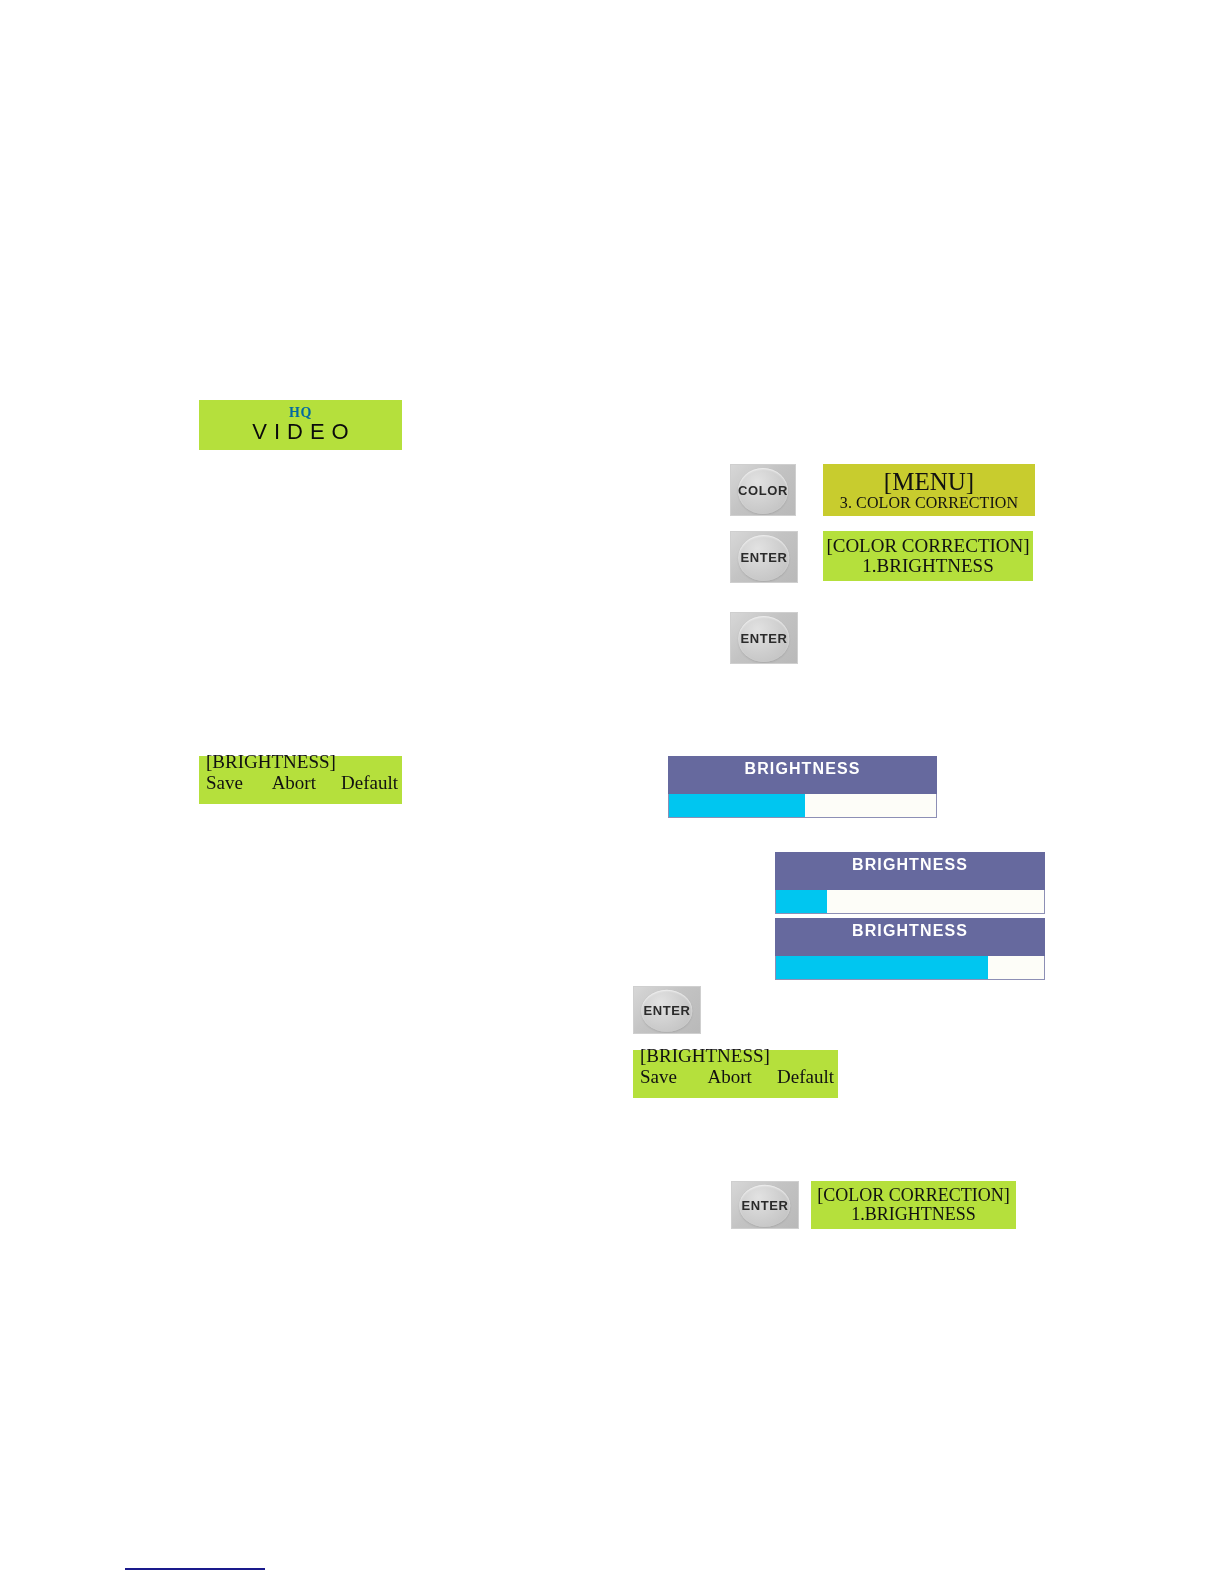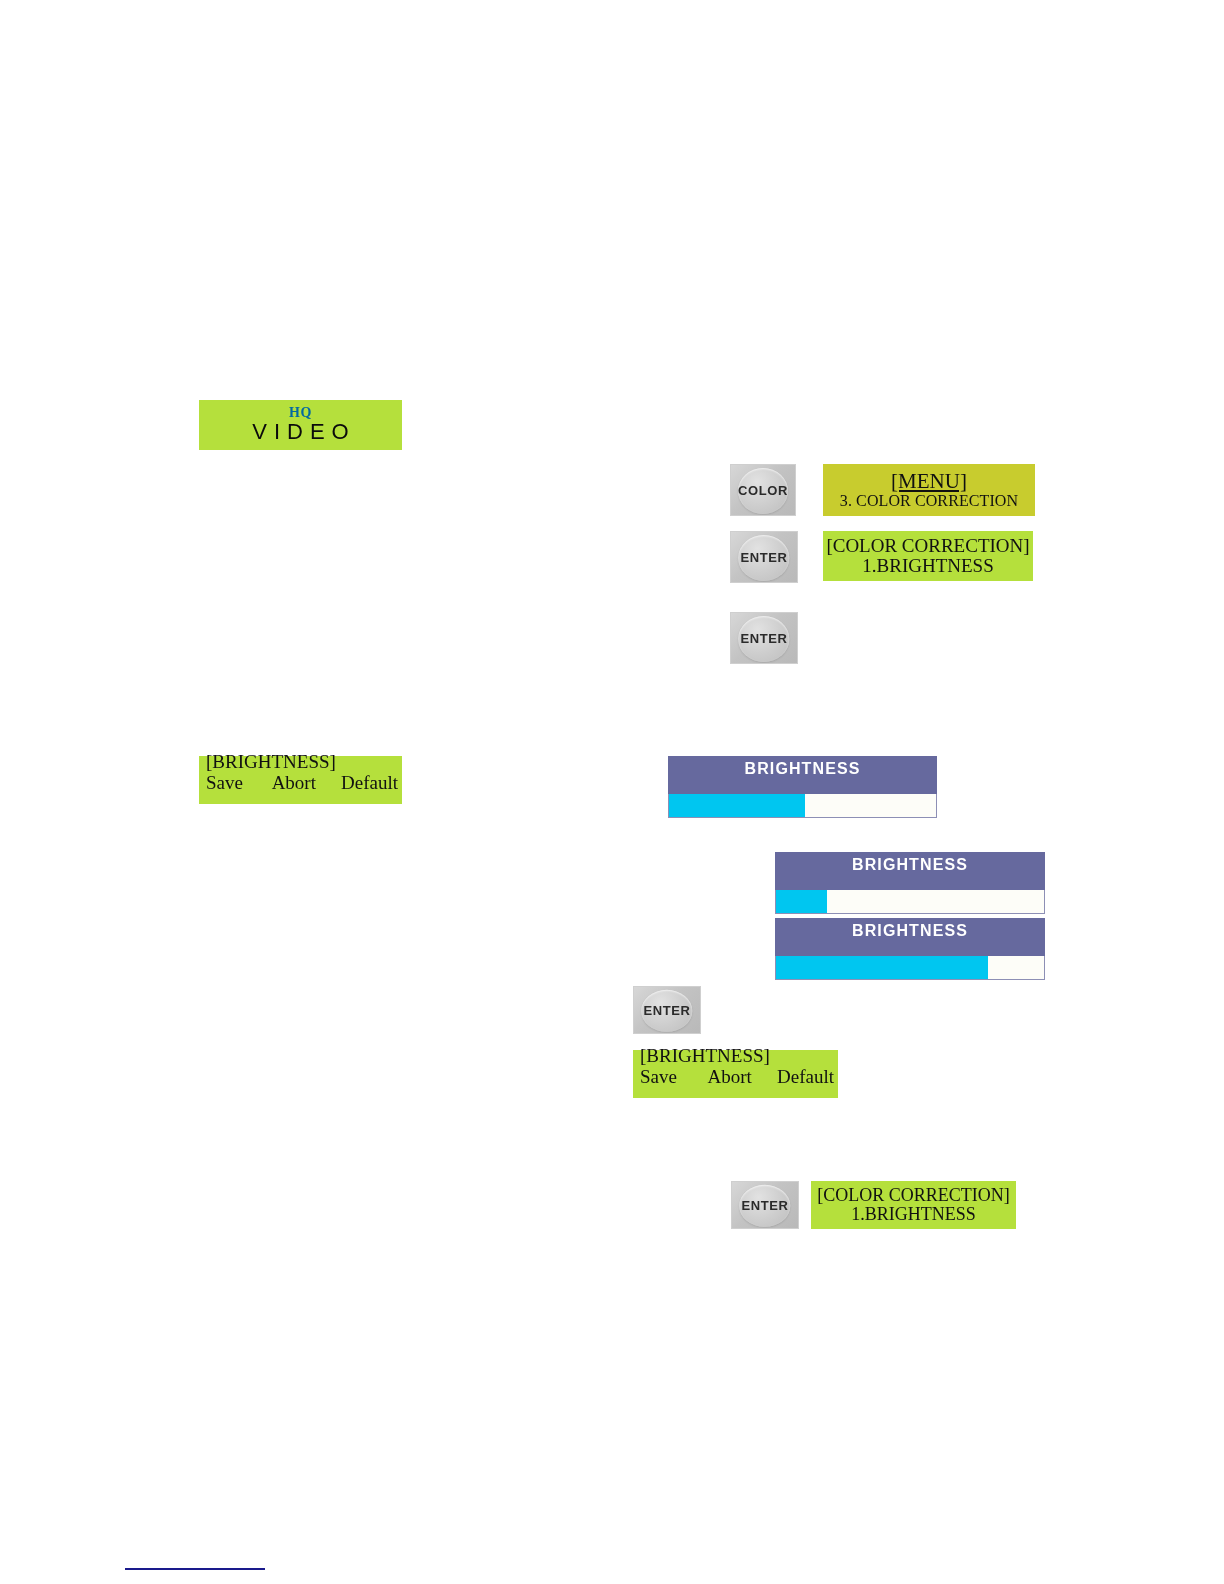--- a/index.html
+++ b/index.html
@@ -102,21 +102,21 @@
   }
   .osd.menu-panel {
     left: 823px; top: 464px;
     width: 212px; height: 52px;
     background: #c8cc2e;
     display: flex;
     flex-direction: column;
     align-items: center;
     justify-content: center;
   }
-  .osd.menu-panel .line1 { font-size: 21px; text-decoration: underline; }
+  .osd.menu-panel .line1 { font-size: 25px; }
   .osd.menu-panel .line2 { font-size: 16px; letter-spacing: .1px; }
 
   .osd.cc-panel-1 {
     left: 823px; top: 531px;
     width: 210px; height: 50px;
     background: #b5e03c;
     display: flex;
     flex-direction: column;
     align-items: center;
     justify-content: center;

